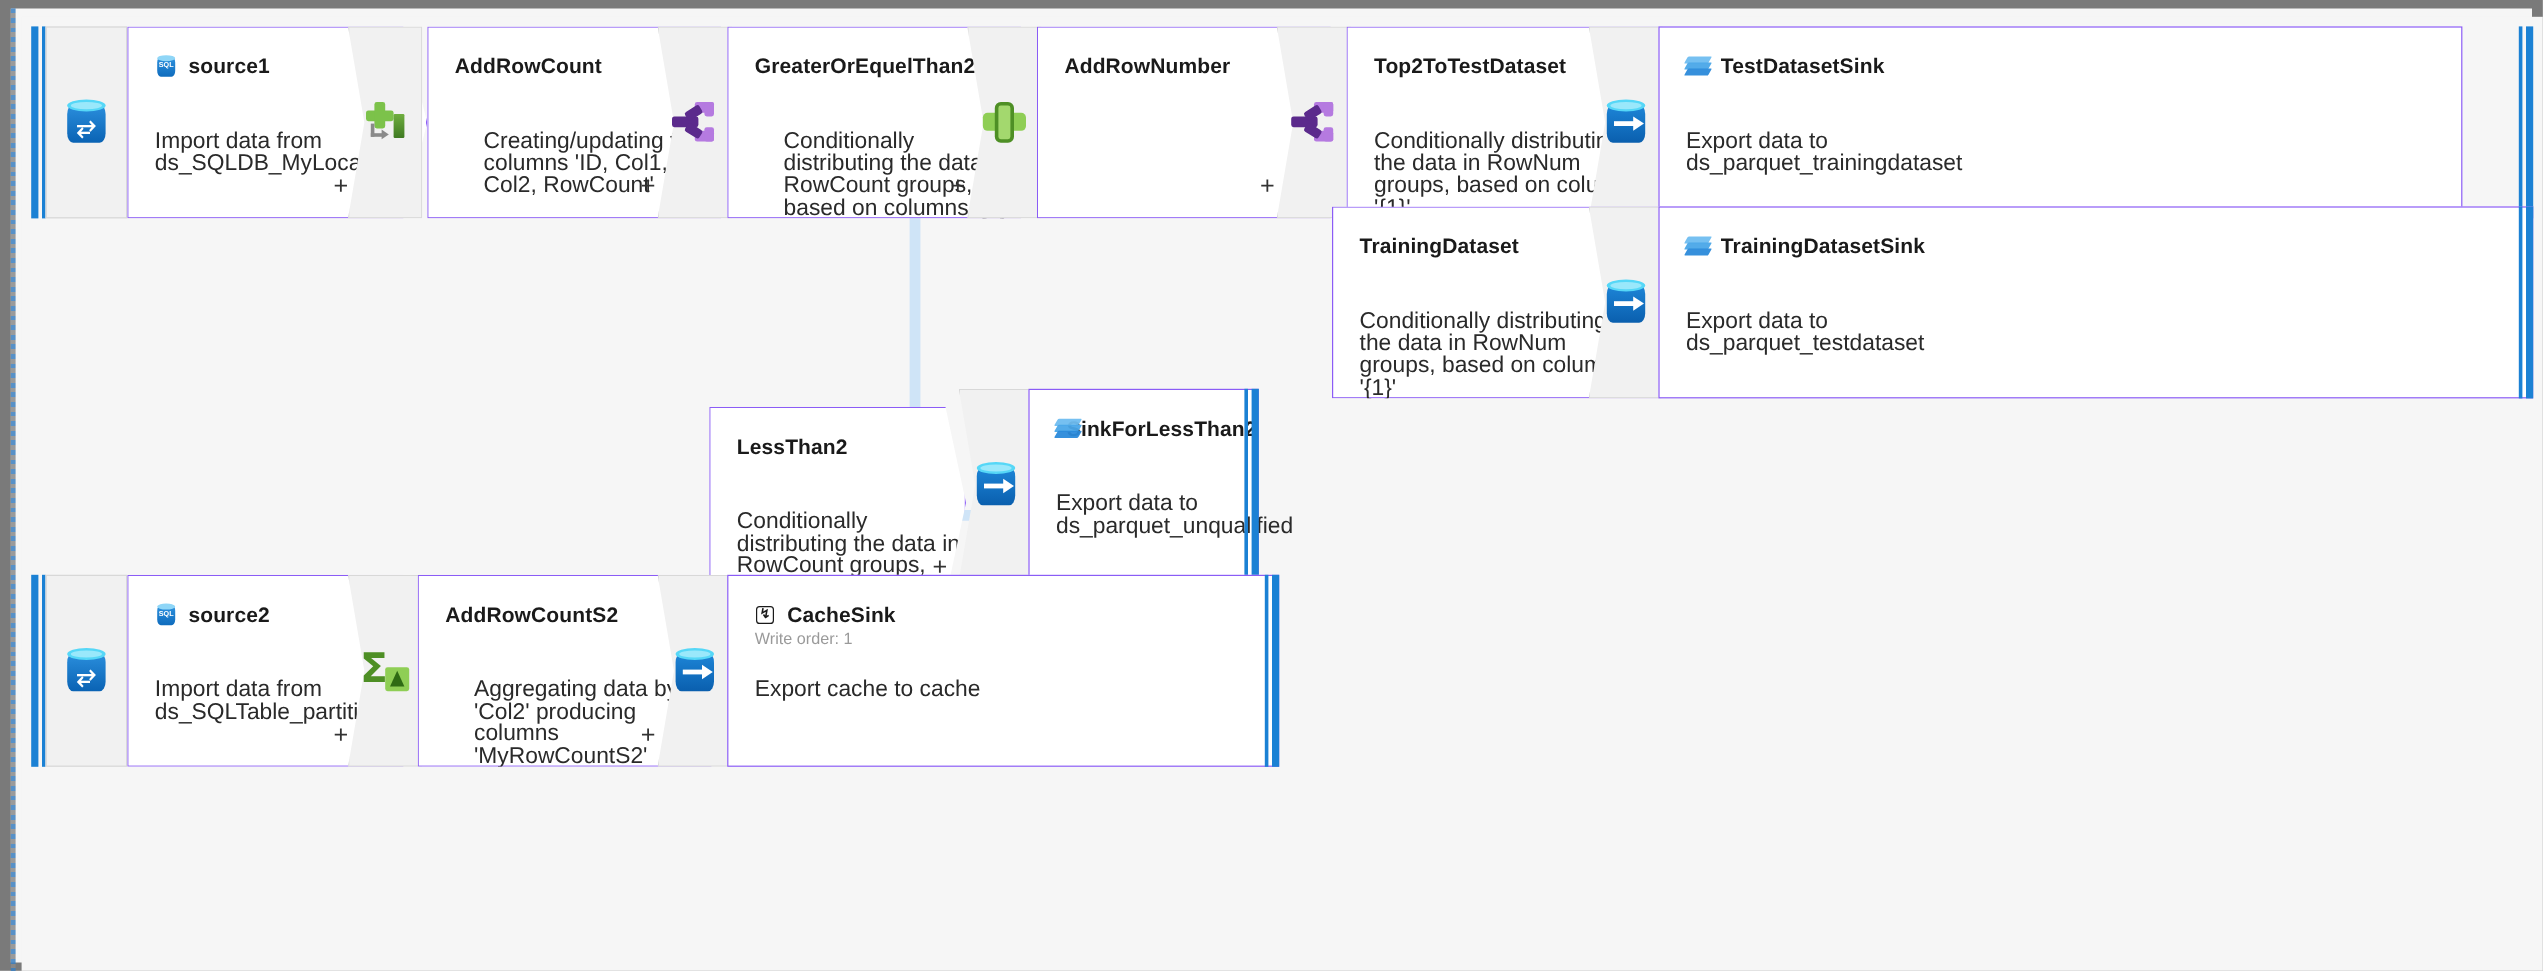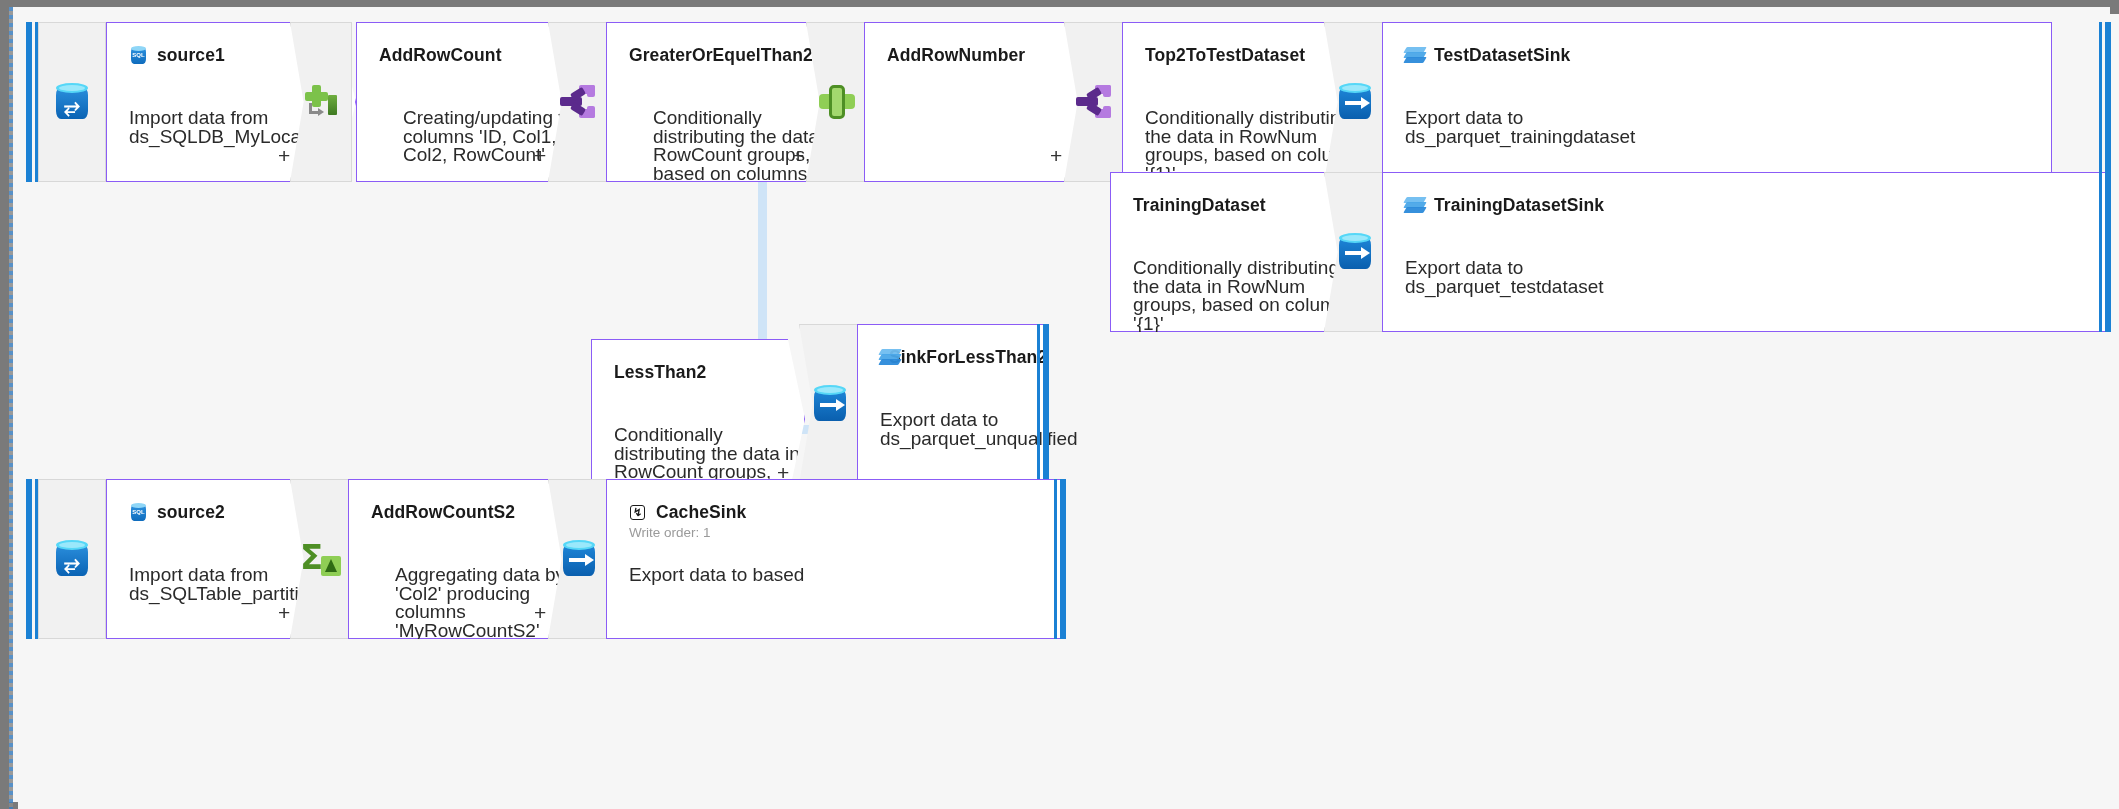--- a/index.html
+++ b/index.html
@@ -496,20 +496,20 @@
       </div>
       <div class="cardbody flat" style="left:58px;width:460px;">
         <div class="title-row">
           <span class="ico ico-cache">
             <span class="box"></span>
               <span class="c">↯</span>
           </span>
           <span class="title-txt">CacheSink</span>
         </div>
         <div class="subtitle">Write order: 1</div>
-        <div class="desc">Export data to based</div>
+        <div class="desc">Export cache to cache</div>
       </div>
       <div class="rstripe"></div>
       <div class="rstripe2"></div>
     </div>
 
   </div>
 </div>
 
 </body></html>

